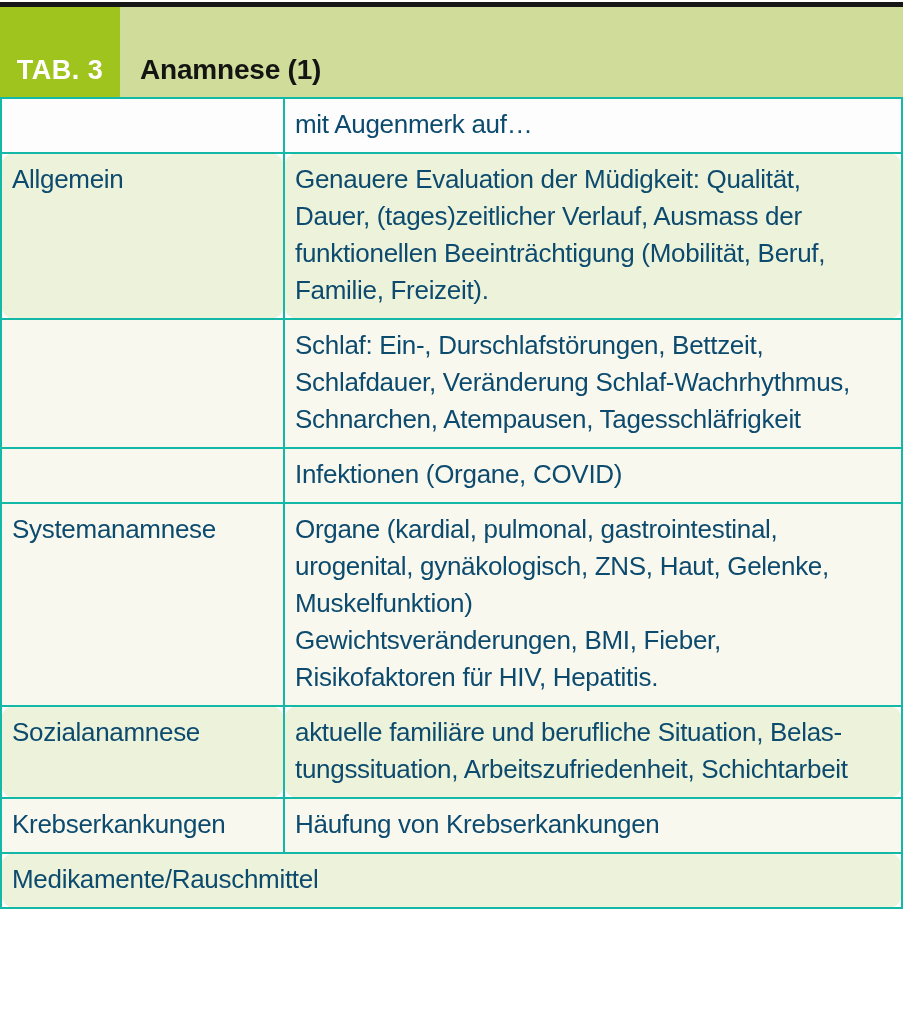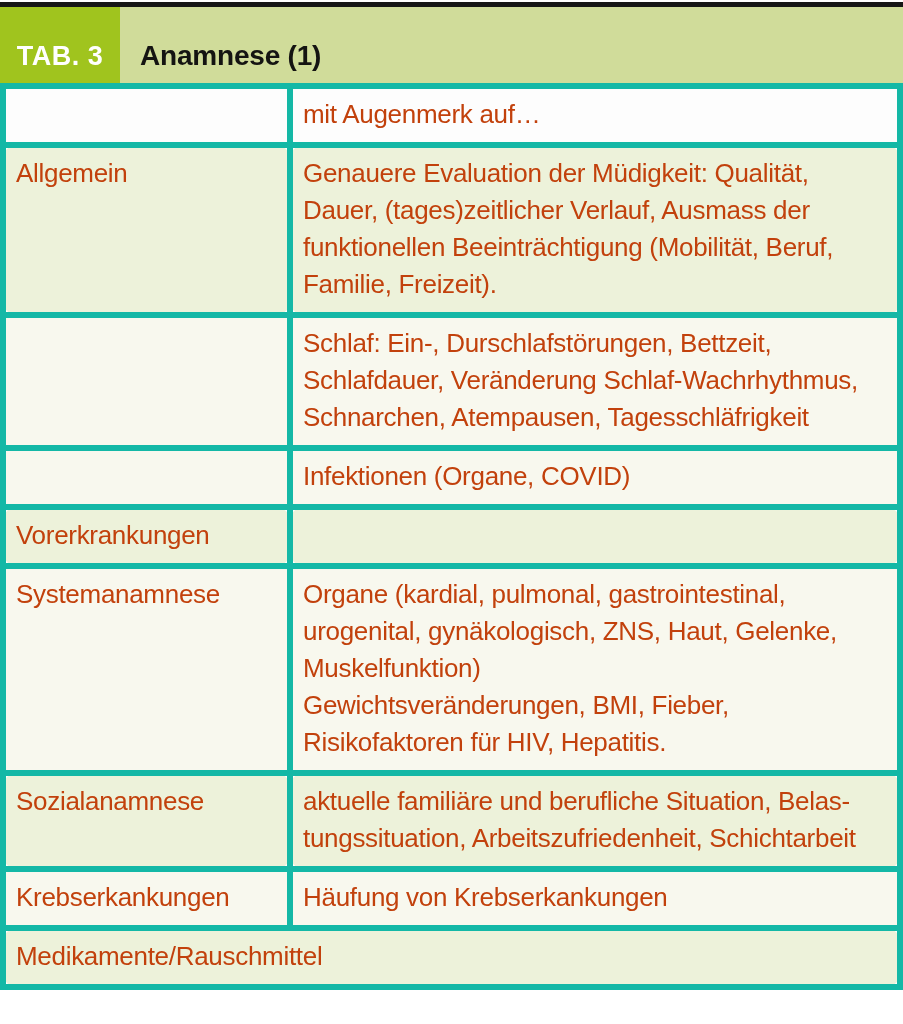--- a/index.html
+++ b/index.html
@@ -17,21 +17,21 @@
     overflow: hidden;
   }
   .toprule {
     margin-top: 2px;
     height: 5px;
     background: #161616;
     width: 100%;
   }
   .header {
     display: flex;
-    height: 76px;
+    height: 90px;
     width: 100%;
   }
   .tag-badge {
     width: 120px;
     background: #a0c41e;
     display: flex;
     align-items: flex-end;
     justify-content: center;
     padding-bottom: 13px;
     box-sizing: border-box;
@@ -57,27 +57,27 @@
     font-size: 28px;
     letter-spacing: -0.2px;
     line-height: 1;
   }
   table.tbl {
     width: 903px;
     border-collapse: collapse;
     table-layout: fixed;
   }
   table.tbl td {
-    border: 6px solid #14b8a6;
+    border: 2px solid #14b8a6;
     vertical-align: top;
     padding: 7px 8px 9px 10px;
     font-size: 26px;
     line-height: 37px;
     letter-spacing: -0.3px;
-    color: #c2410c;
+    color: #0c4a6e;
   }
   td.label-cell { width: 263px; }
   td.content-cell { white-space: pre-line; }
   tr.tone-white td { background: #fdfdfd; }
   tr.tone-light td { background: #f8f8ee; }
   tr.tone-green td { background: #edf2da; border-radius: 14px; }
 </style>
 </head>
 <body>
 
@@ -109,24 +109,20 @@
         <tr class="tone-light">
           <td class="label-cell"></td>
           <td class="content-cell">Schlaf: Ein-, Durschlafstörungen, Bettzeit,
 Schlafdauer, Veränderung Schlaf-Wachrhythmus,
 Schnarchen, Atempausen, Tagesschläfrigkeit</td>
         </tr>
         <tr class="tone-light">
           <td class="label-cell"></td>
           <td class="content-cell">Infektionen (Organe, COVID)</td>
         </tr>
-        <tr class="tone-green">
-          <td class="label-cell">Vorerkrankungen</td>
-          <td class="content-cell"></td>
-        </tr>
         <tr class="tone-light">
           <td class="label-cell">Systemanamnese</td>
           <td class="content-cell">Organe (kardial, pulmonal, gastrointestinal,
 urogenital, gynäkologisch, ZNS, Haut, Gelenke,
 Muskelfunktion)
 Gewichtsveränderungen, BMI, Fieber,
 Risikofaktoren für HIV, Hepatitis.</td>
         </tr>
         <tr class="tone-green">
           <td class="label-cell">Sozialanamnese</td>

